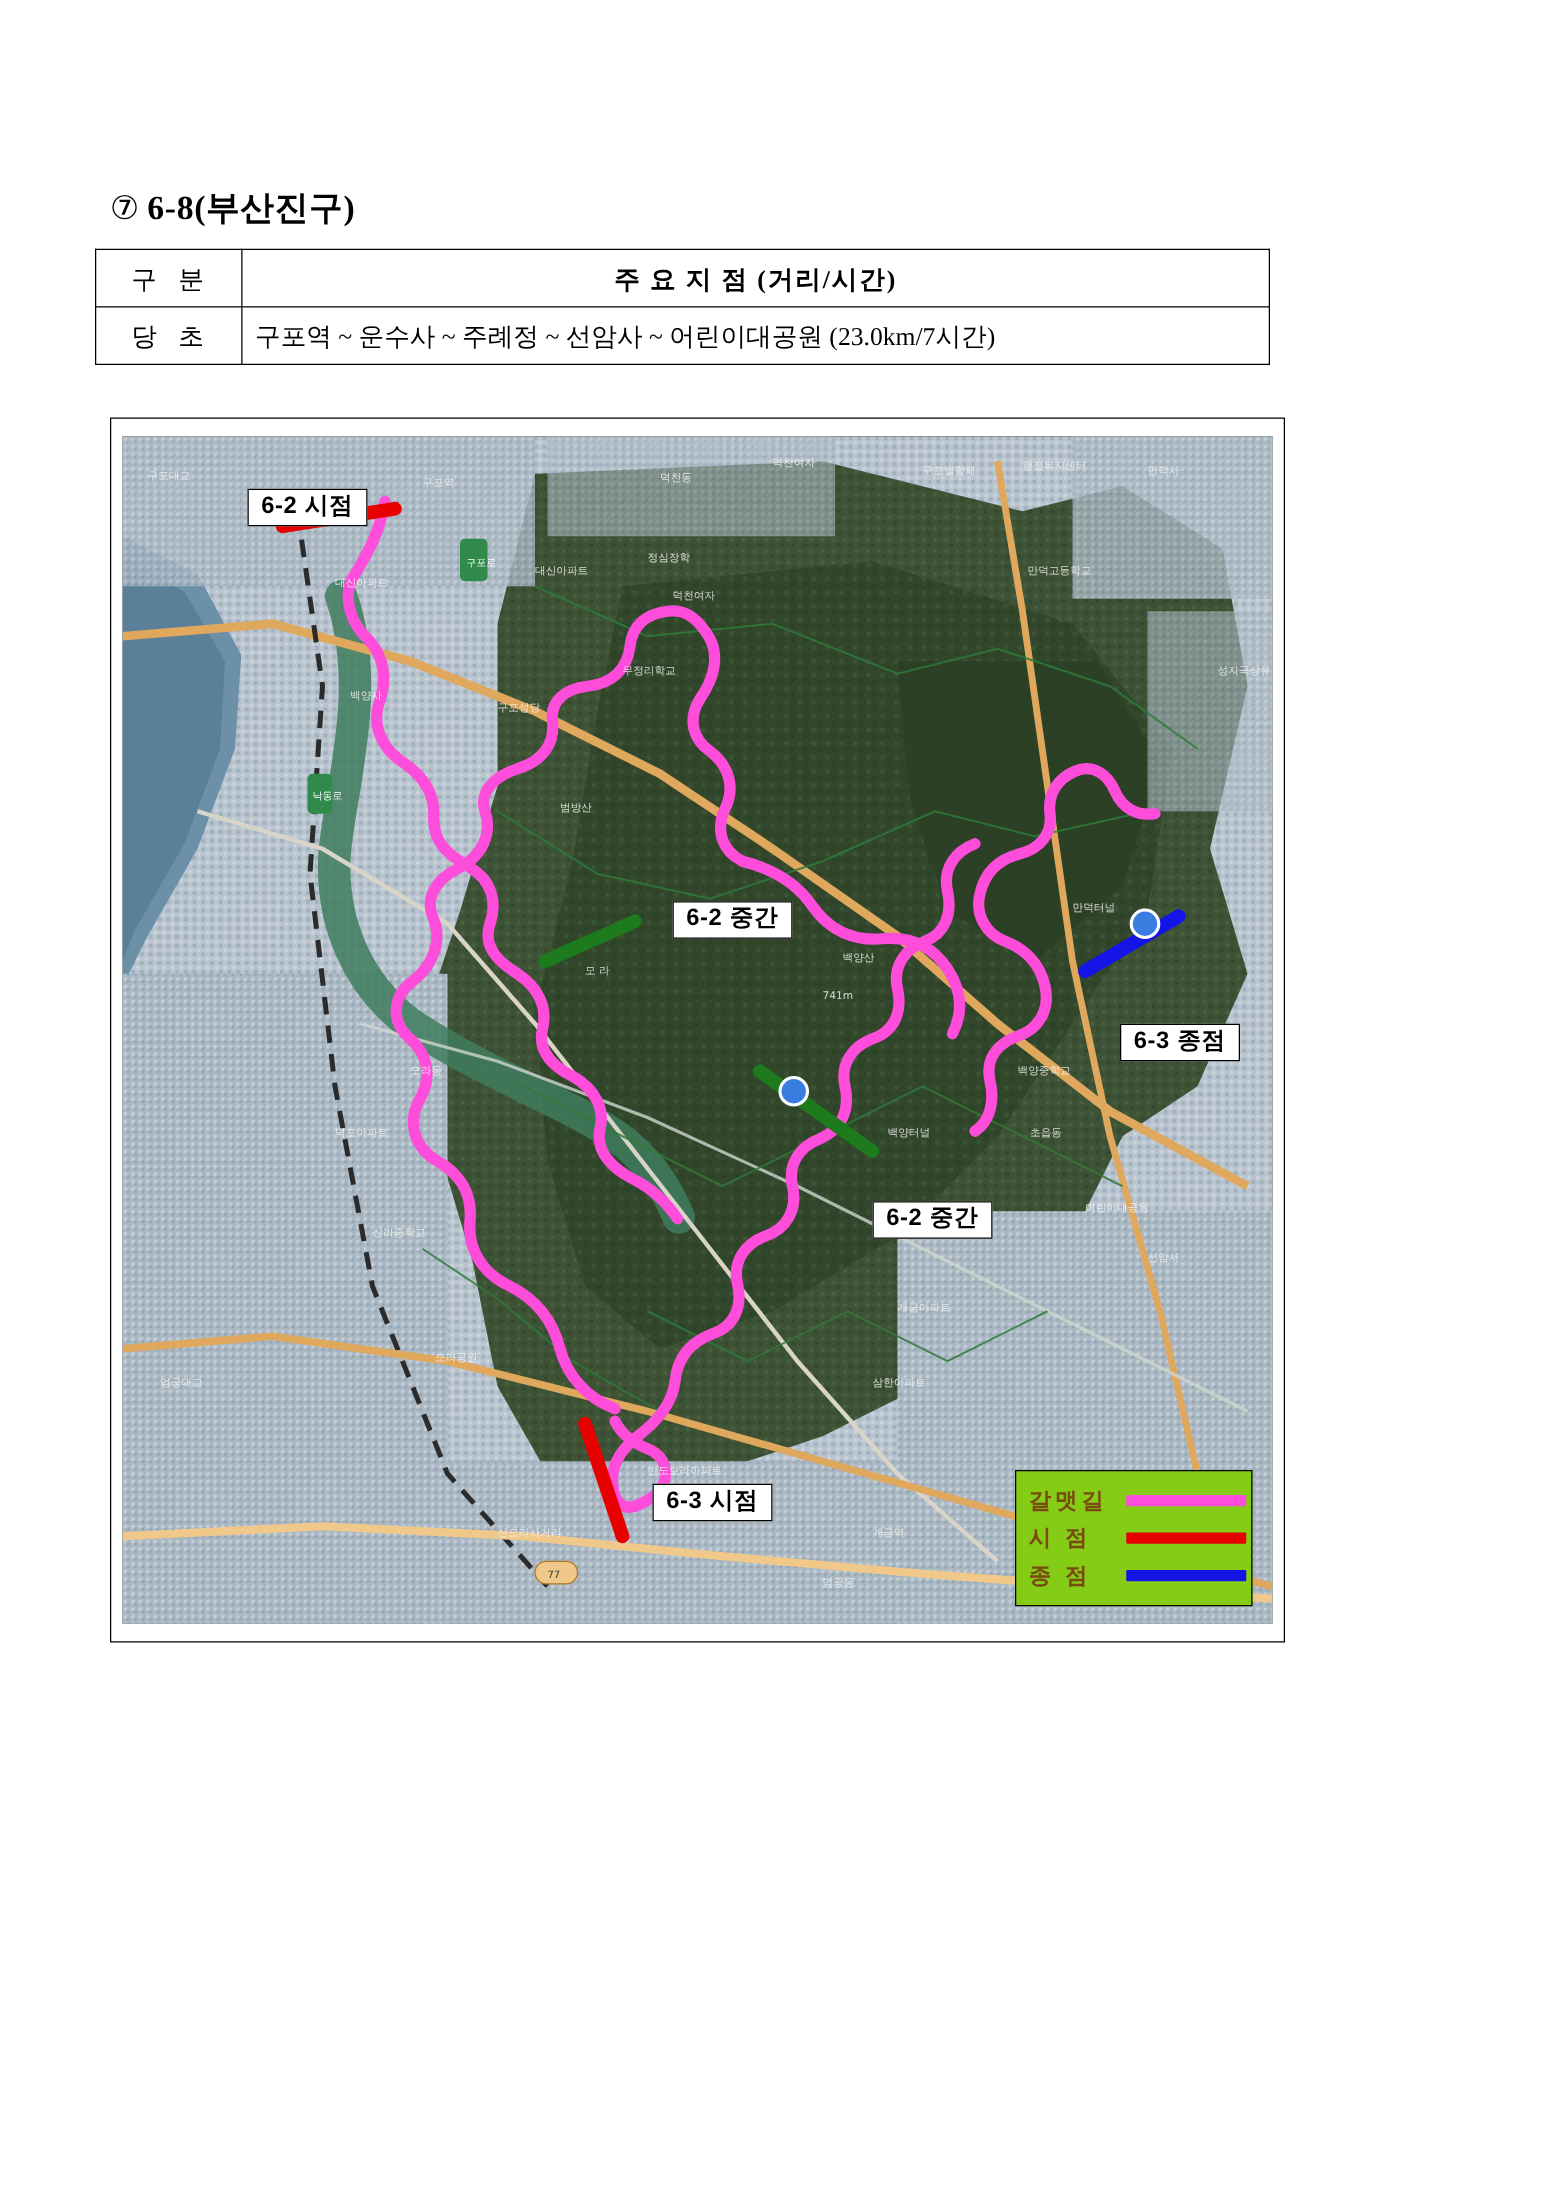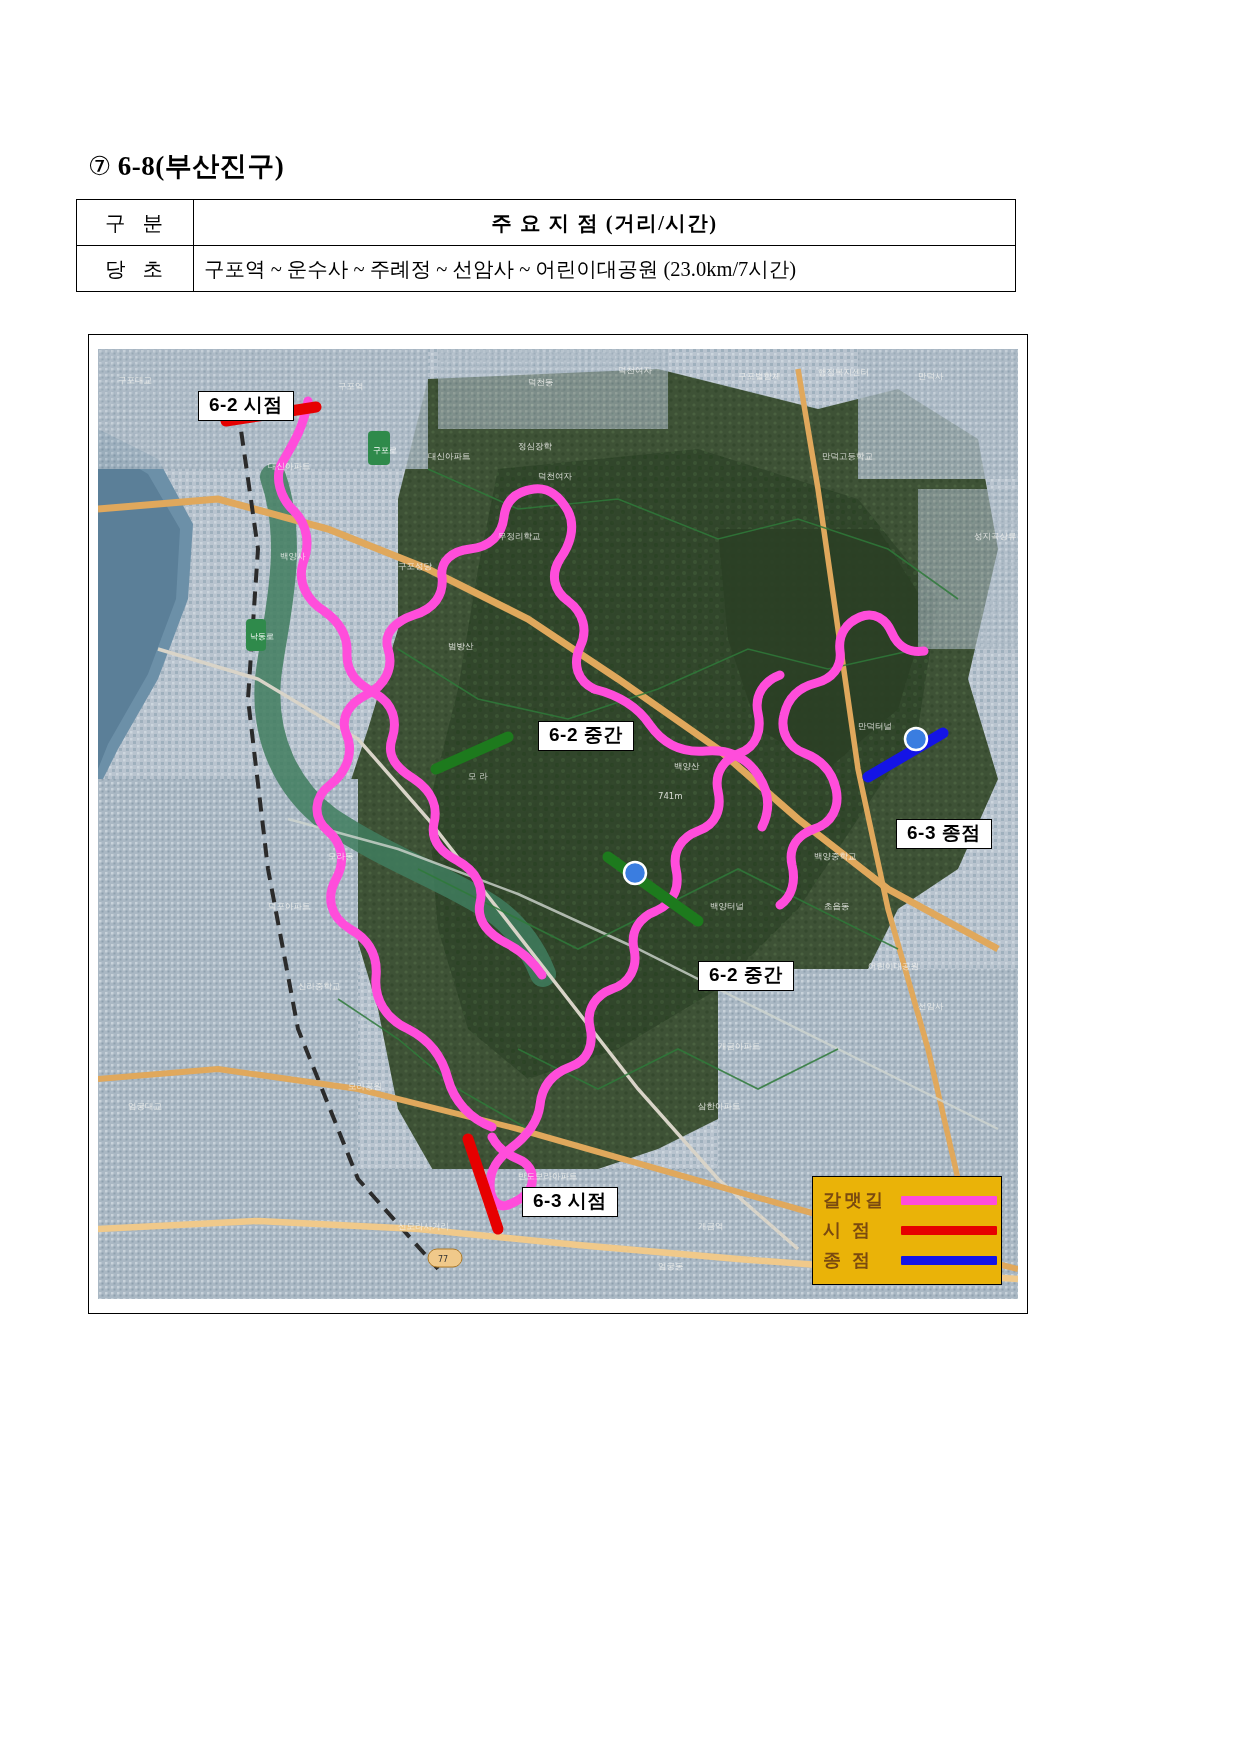--- a/index.html
+++ b/index.html
@@ -115,21 +115,21 @@
     letter-spacing: 0.5px;
     line-height: 1.1;
   }
 
   
   .legend {
     position: absolute;
     right: 16px;
     bottom: 14px;
     width: 190px;
-    background: #eab308;
+    background: #84cc16;
     border: 1.6px solid #000;
     padding: 8px 4px 9px 10px;
     box-sizing: border-box;
   }
   .legend-row {
     display: flex;
     align-items: center;
     height: 30px;
   }
   .legend-label {

